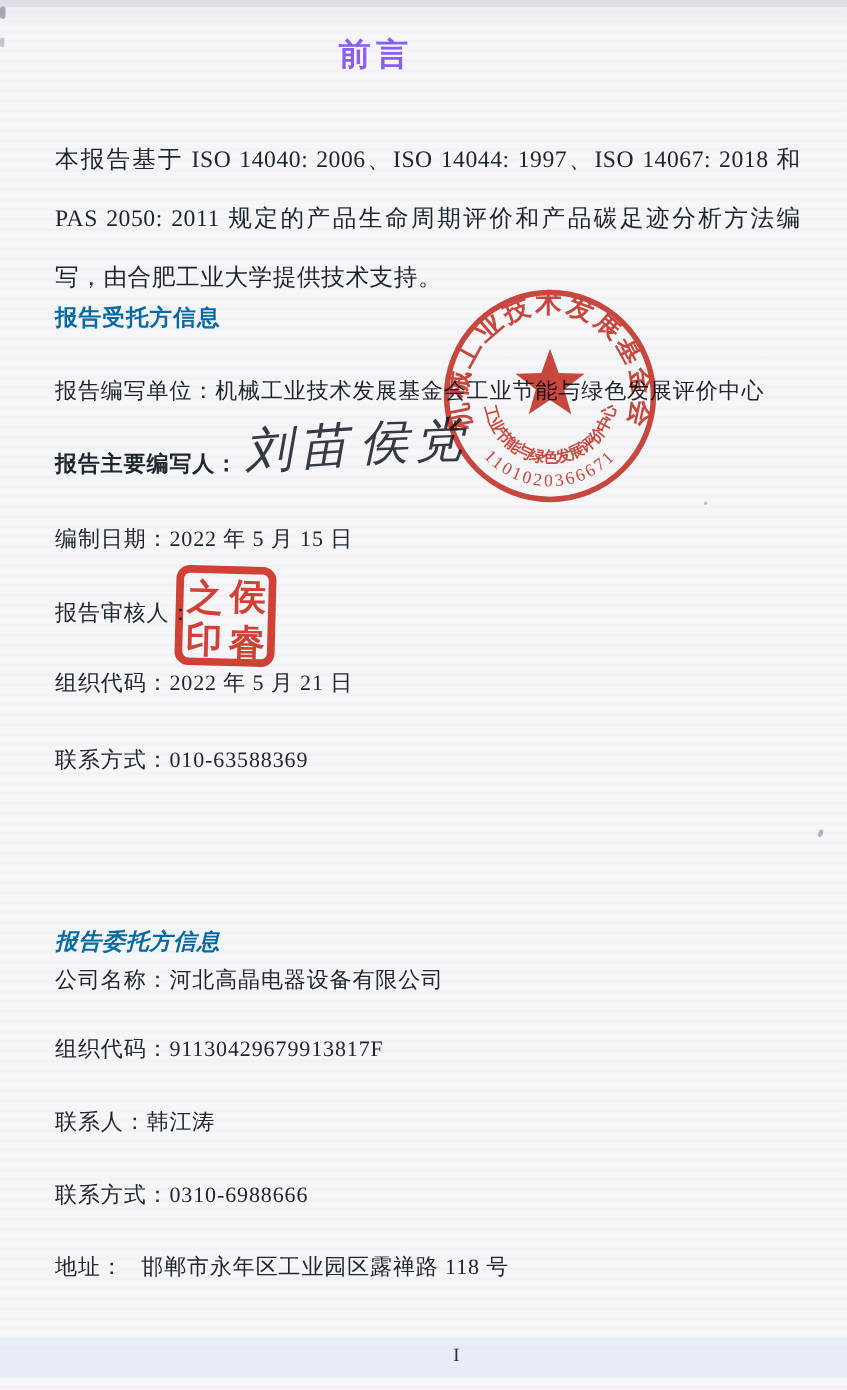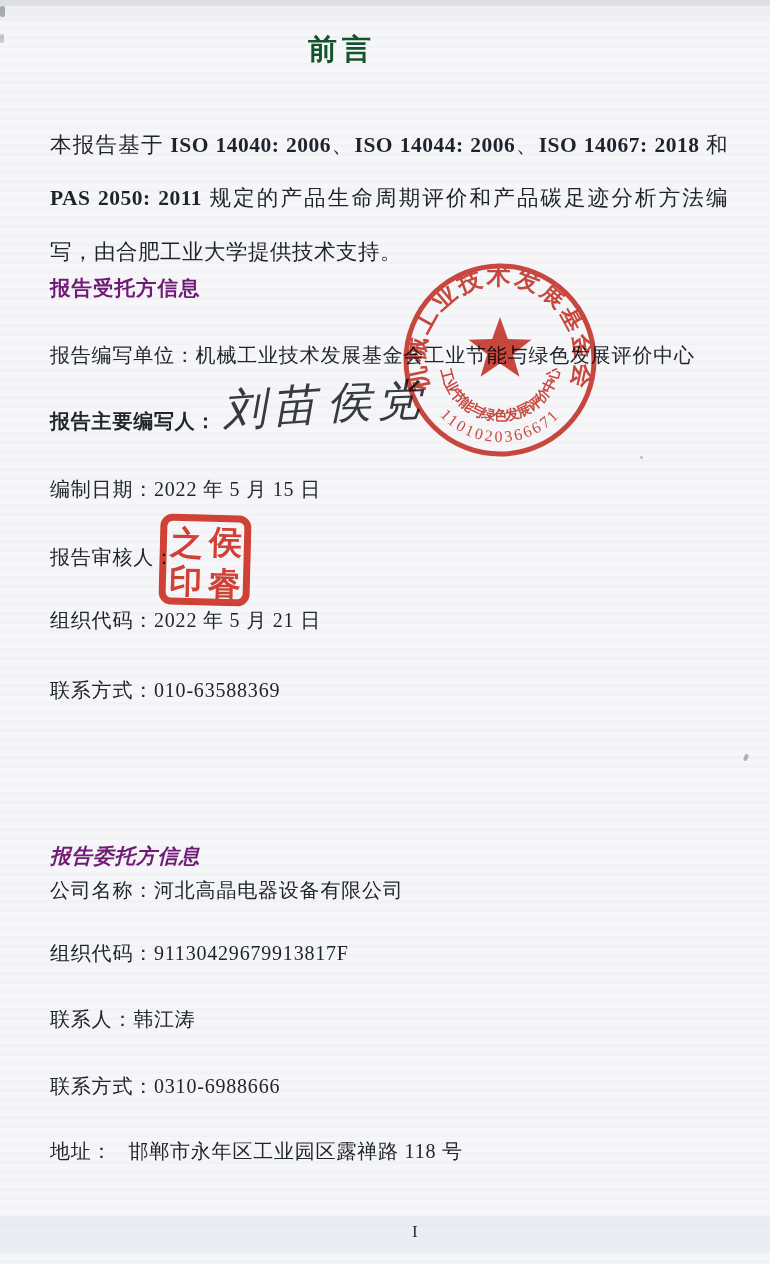--- a/index.html
+++ b/index.html
@@ -16,32 +16,32 @@
       linear-gradient(180deg, rgba(205,207,214,.55) 0 6px, rgba(225,227,233,.35) 6px 14px, rgba(235,237,242,0) 26px),
       repeating-linear-gradient(180deg, rgba(216,224,240,.16) 0 3px, rgba(255,255,255,0) 3px 9px);
   }
   .footer-band{
     position:absolute;left:0;top:1216px;width:770px;height:36px;
     background:rgba(214,224,242,.40);pointer-events:none;
   }
   .mark{position:absolute;background:#6a6f78;border-radius:2px;opacity:.55;pointer-events:none;}
   .page-title{
     position:absolute;left:0;top:30px;width:684px;text-align:center;
-    font-size:29px;font-weight:bold;letter-spacing:5px;color:#14532d;
+    font-size:29px;font-weight:bold;letter-spacing:5px;color:#8b5cf6;
   }
   .intro{
     position:absolute;left:50px;top:97px;width:678px;
     font-size:21.5px;line-height:53.5px;
     text-align:justify;text-justify:inter-character;
     color:#1e242d;letter-spacing:.5px;
   }
-  .intro .b{font-weight:bold;}
+  .intro .b{font-weight:normal;}
   .sec-heading{
     position:absolute;left:50px;
-    font-size:20.5px;font-weight:bold;letter-spacing:1px;color:#701a75;
+    font-size:20.5px;font-weight:bold;letter-spacing:1px;color:#0369a1;
   }
   .row{
     position:absolute;left:50px;white-space:nowrap;
     font-size:20px;letter-spacing:.8px;color:#20262e;
   }
   .row .gap{margin-left:16px;}
   .sig{
     position:absolute;
     font-family:cursive;
     font-style:italic;font-size:44px;color:#272b34;
@@ -67,21 +67,21 @@
 
 <div class="scan-bands"></div>
 <div class="footer-band"></div>
 <div class="mark" style="left:0;top:6px;width:5px;height:11px;"></div>
 <div class="mark" style="left:0;top:34px;width:4px;height:9px;opacity:.35;"></div>
 <div class="mark" style="left:744px;top:754px;width:4px;height:7px;opacity:.5;transform:rotate(25deg);"></div>
 <div class="mark" style="left:640px;top:456px;width:3px;height:3px;opacity:.4;"></div>
 
 <div class="page-title">前言</div>
 
-<p class="intro"><span>本报告基于 </span><span class="b">ISO 14040: 2006</span><span>、</span><span class="b">ISO 14044: 2006</span><span>、</span><span class="b">ISO 14067: 2018</span><span> 和 </span><span class="b">PAS 2050: 2011</span><span> 规定的产品生命周期评价和产品碳足迹分析方法编写，由合肥工业大学提供技术支持。</span></p>
+<p class="intro"><span>本报告基于 </span><span class="b">ISO 14040: 2006</span><span>、</span><span class="b">ISO 14044: 1997</span><span>、</span><span class="b">ISO 14067: 2018</span><span> 和 </span><span class="b">PAS 2050: 2011</span><span> 规定的产品生命周期评价和产品碳足迹分析方法编写，由合肥工业大学提供技术支持。</span></p>
 
 <div class="sec-heading" style="top:274px;">报告受托方信息</div>
 
 <div class="row" style="top:342px;">
   <span>报告编写单位：</span><span>机械工业技术发展基金会工业节能与绿色发展评价中心</span>
 </div>
 <div class="row" style="top:408px;font-weight:bold;">
   <span>报告主要编写人：</span><span></span>
 </div>
 <div class="row" style="top:476px;text-align:center;">

